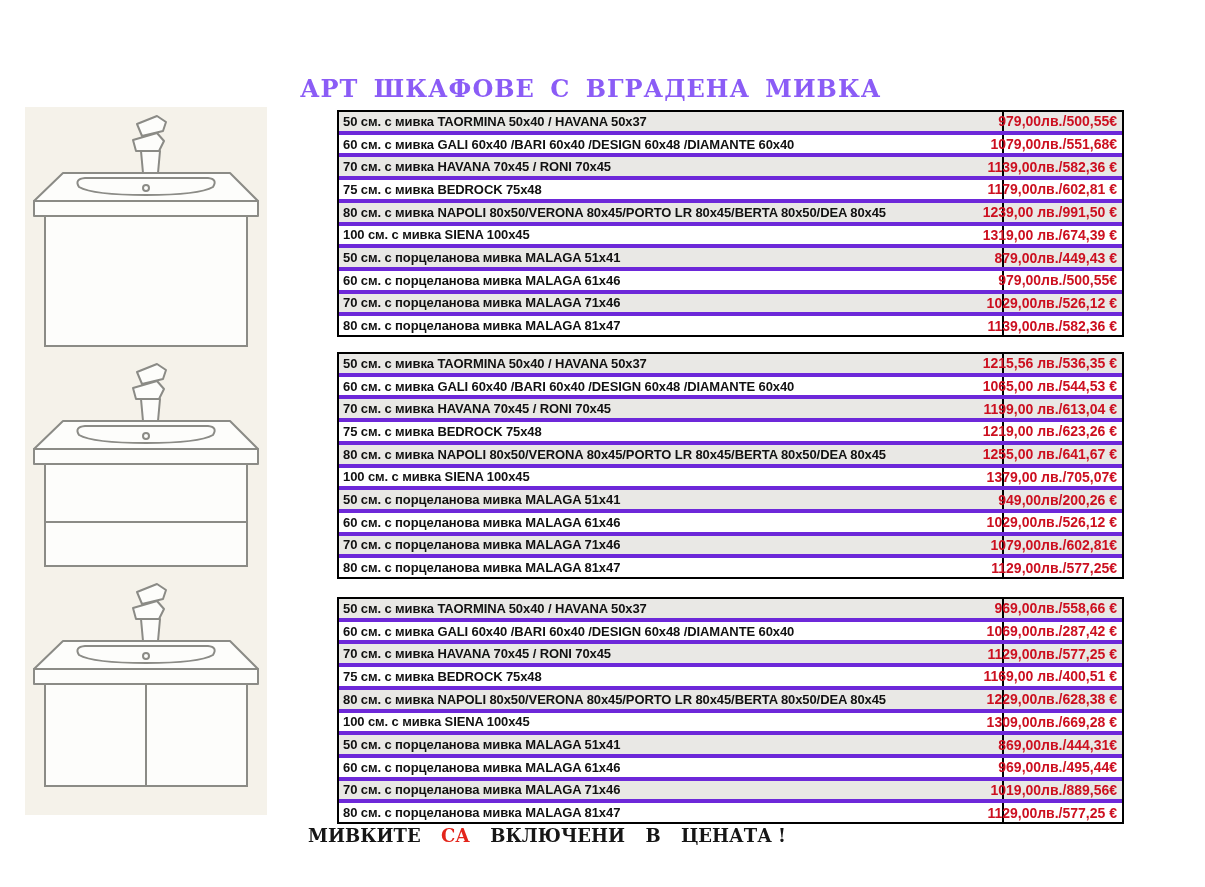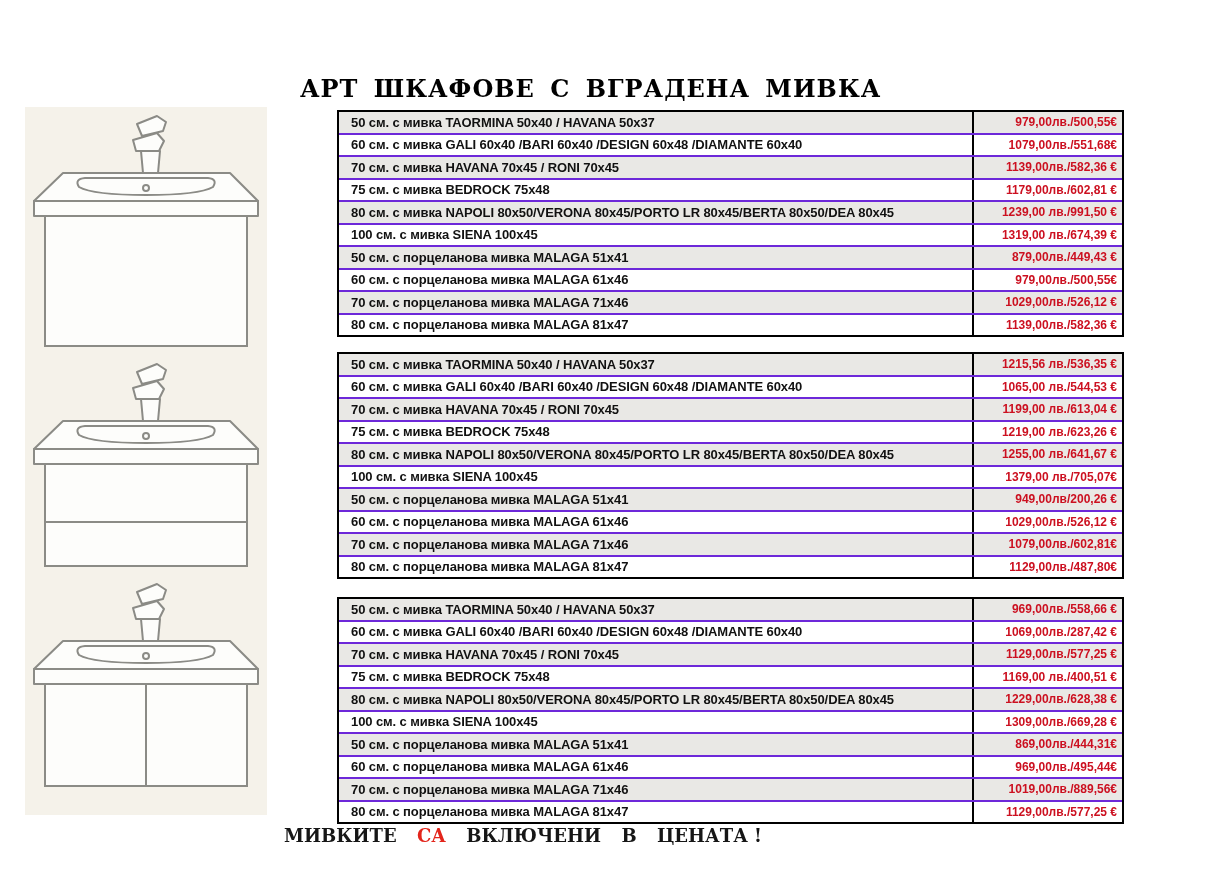--- a/index.html
+++ b/index.html
@@ -2,52 +2,52 @@
 <html style="--price-red: #cc1020; --accent-red: #e3251b; --row-shade: #e9e8e5; --panel-bg: #f5f2ea;"><head>
 <meta charset="utf-8">
 <style>
   html,body{margin:0;padding:0;}
   body{
     width:1205px;height:887px;background:#ffffff;position:relative;overflow:hidden;
     font-family:"Liberation Sans",sans-serif;
   }
   .page-title{
     position:absolute;left:300px;top:74px;
-    font-family:"DejaVu Serif",serif;font-weight:bold;font-size:24px;color:#000000;
+    font-family:"DejaVu Serif",serif;font-weight:bold;font-size:24px;color:#8b5cf6;
     letter-spacing:1px;word-spacing:6px;white-space:nowrap;
   }
   .left-panel{
     position:absolute;left:25px;top:107px;width:242px;height:708px;
     background:var(--panel-bg,#f5f2ea);
     display:flex;flex-direction:column;align-items:center;padding-top:4px;box-sizing:border-box;
   }
   .cab{display:block;margin-bottom:8px;}
   #tables{position:absolute;left:337px;top:110px;width:787px;}
   .price-table{
     border:2px solid #000;height:227px;display:flex;flex-direction:column;
     box-sizing:border-box;background:#fff;
   }
   .price-table:nth-of-type(2){margin-top:15px;}
   .price-table:nth-of-type(3){margin-top:18px;}
-  .row{flex:1;display:flex;border-top:2px solid #6d28d9;min-height:0;}
+  .row{flex:1;display:flex;border-top:4px solid #6d28d9;min-height:0;}
   .row:first-child{border-top:none;}
   .row:nth-child(odd){background:var(--row-shade,#e9e8e5);}
   .cell-label{
-    flex:1;display:flex;align-items:center;padding-left:12px;
+    flex:1;display:flex;align-items:center;padding-left:4px;
     font-weight:bold;font-size:13px;color:#111;
     white-space:nowrap;overflow:hidden;letter-spacing:-0.1px;
   }
   .cell-price{
-    width:150px;box-sizing:border-box;border-left:2px solid #000;
+    width:120px;box-sizing:border-box;border-left:2px solid #000;
     display:flex;align-items:center;justify-content:flex-end;padding-right:5px;
-    font-weight:bold;font-size:12px;color:var(--price-red,#cc1020);
+    font-weight:bold;font-size:14px;color:var(--price-red,#cc1020);
     white-space:nowrap;
   }
   #footer{
-    position:absolute;left:284px;top:825px;width:478px;
+    position:absolute;left:308px;top:825px;width:478px;
     display:flex;justify-content:space-between;
     font-family:"DejaVu Serif",serif;font-weight:bold;font-size:18px;color:#161616;
     white-space:nowrap;
   }
   #footer .red{color:var(--accent-red,#e3251b);}
   .cab *{vector-effect:non-scaling-stroke;}
 </style>
 </head>
 <body>
 
@@ -183,21 +183,21 @@
       <div class="row">
         <div class="cell-label">60 см. с порцеланова мивка MALAGA 61x46</div>
         <div class="cell-price">1029,00лв./526,12 €</div>
       </div>
       <div class="row">
         <div class="cell-label">70 см. с порцеланова мивка MALAGA 71x46</div>
         <div class="cell-price">1079,00лв./602,81€</div>
       </div>
       <div class="row">
         <div class="cell-label">80 см. с порцеланова мивка MALAGA 81x47</div>
-        <div class="cell-price">1129,00лв./487,80€</div>
+        <div class="cell-price">1129,00лв./577,25€</div>
       </div>
     </div>
     <div class="price-table">
       <div class="row">
         <div class="cell-label">50 см. с мивка TAORMINA 50x40 / HAVANA 50x37</div>
         <div class="cell-price">969,00лв./558,66 €</div>
       </div>
       <div class="row">
         <div class="cell-label">60 см. с мивка GALI 60x40 /BARI 60x40 /DESIGN 60x48 /DIAMANTE 60x40</div>
         <div class="cell-price">1069,00лв./287,42 €</div>

